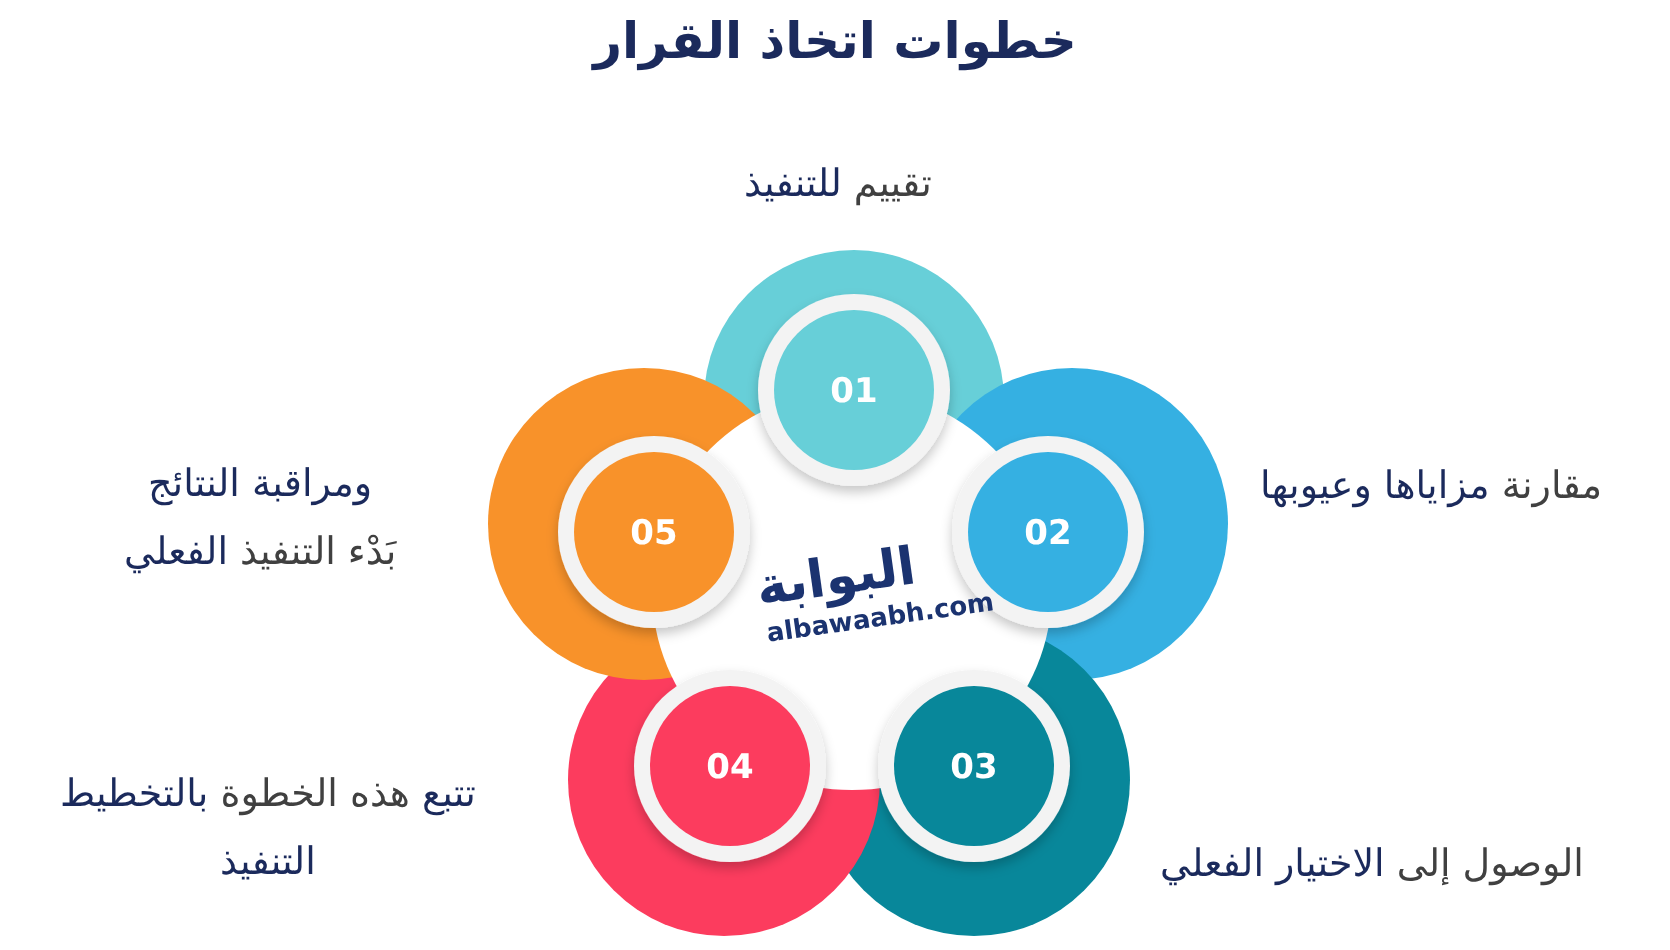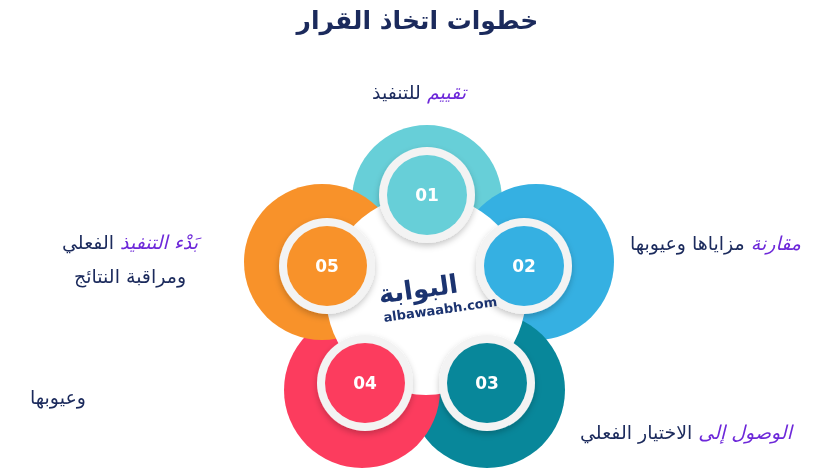--- a/index.html
+++ b/index.html
@@ -1,19 +1,19 @@
 <!DOCTYPE html>
 <html><head>
 <meta charset="utf-8">
 <style>
   html,body{margin:0;padding:0;background:#ffffff;}
   body{width:835px;height:475px;position:relative;overflow:hidden;font-family:"DejaVu Sans","Liberation Sans",sans-serif;}
   .title{position:absolute;left:0;top:6px;width:835px;text-align:center;font-size:25px;font-weight:bold;color:#1b2a5c;direction:rtl;}
   .label{position:absolute;direction:rtl;font-size:19px;color:#1b2a5c;line-height:34px;white-space:nowrap;}
-  .label .hl{color:#6d28d9;font-style:italic;}
+  .label .hl{color:#404040;}
   .label .blk{display:block;text-align:center;}
   svg.diagram{position:absolute;left:0;top:0;}
   .num{font-family:"DejaVu Sans","Liberation Sans",sans-serif;font-weight:bold;font-size:17px;fill:#ffffff;}
   .logo-ar{position:absolute;left:378px;top:274px;font-size:26px;font-weight:bold;color:#1b3370;direction:rtl;transform:rotate(-8deg);letter-spacing:0;}
   .logo-en{position:absolute;left:383px;top:302px;font-size:13px;font-weight:bold;color:#1b3370;transform:rotate(-8deg);}
 </style>
 </head>
 <body>
 
 <div class="title">خطوات اتخاذ القرار</div>
@@ -72,22 +72,27 @@
   <span class="hl">مقارنة</span>
   <span>مزاياها وعيوبها</span>
 </div>
 
 <div class="label" style="left:580px;top:415px;">
   <span class="hl">الوصول إلى</span>
   <span>الاختيار الفعلي</span>
 </div>
 
 <div class="label" style="left:30px;top:380px;">
-  <span class="blk">وعيوبها</span>
+  <span class="blk">
+    <span>تتبع</span>
+    <span class="hl">هذه الخطوة</span>
+    <span>بالتخطيط</span>
+  </span>
+  <span class="blk">التنفيذ</span>
 </div>
 
 <div class="label" style="left:62px;top:225px;">
+  <span class="blk">ومراقبة النتائج</span>
   <span class="blk">
     <span class="hl">بَدْء التنفيذ</span>
     <span>الفعلي</span>
   </span>
-  <span class="blk">ومراقبة النتائج</span>
 </div>
 
 </body></html>

